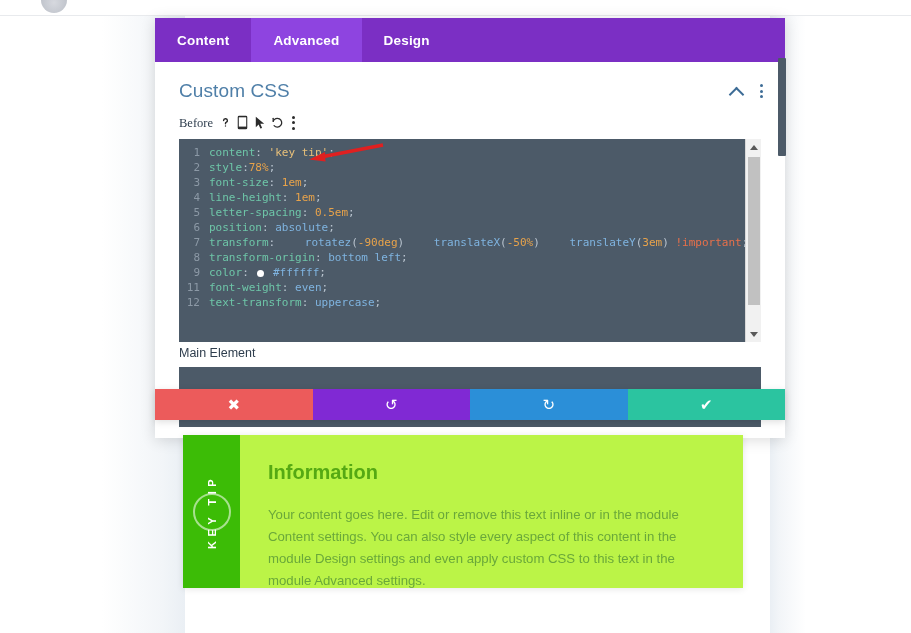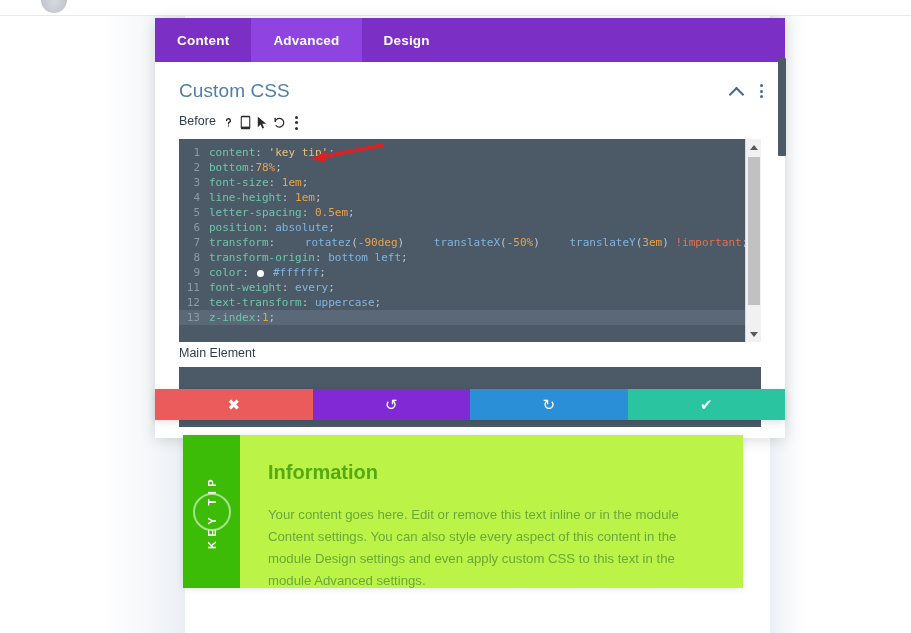--- a/index.html
+++ b/index.html
@@ -123,22 +123,23 @@
   }
   .kebab {
     width: 4px; cursor: pointer;
     display: flex; flex-direction: column; gap: 2.5px; align-items: center;
   }
   .kebab i { display: block; width: 3px; height: 3px; border-radius: 50%; background: #3d6c96; }
 
   
   .toolbar {
     display: flex;
-    align-items: flex-start;
+    align-items: flex-end;
     padding: 12px 24px 8px 24px;
+    font-family: Liberation Serif, serif;
   }
   .toolbar-label {
     font-size: 12.5px;
     color: #2e3d4d;
     margin-right: 4px;
   }
   .tb-icon {
     width: 17px; height: 17px;
     display: flex; align-items: center; justify-content: center;
     color: #2b2b2b;
@@ -388,31 +389,30 @@
       <span class="tb-icon tb-kebab">
           <i></i>
           <i></i>
           <i></i>
         </span>
     </div>
 
     <div class="editor-wrap">
       <div class="code-area" id="code-area">
           <div class="code-line"><span class="ln">1</span><span class="code-txt"><span class="t-prop">content</span><span class="t-punc">: </span><span class="t-str">'key tip'</span><span class="t-punc">;</span></span></div>
-          <div class="code-line"><span class="ln">2</span><span class="code-txt"><span class="t-prop">bottom</span><span class="t-punc">:</span><span class="t-num">78%</span><span class="t-punc">;</span></span></div>
+          <div class="code-line"><span class="ln">2</span><span class="code-txt"><span class="t-prop">style</span><span class="t-punc">:</span><span class="t-num">78%</span><span class="t-punc">;</span></span></div>
           <div class="code-line"><span class="ln">3</span><span class="code-txt"><span class="t-prop">font-size</span><span class="t-punc">: </span><span class="t-num">1em</span><span class="t-punc">;</span></span></div>
           <div class="code-line"><span class="ln">4</span><span class="code-txt"><span class="t-prop">line-height</span><span class="t-punc">: </span><span class="t-num">1em</span><span class="t-punc">;</span></span></div>
           <div class="code-line"><span class="ln">5</span><span class="code-txt"><span class="t-prop">letter-spacing</span><span class="t-punc">: </span><span class="t-num">0.5em</span><span class="t-punc">;</span></span></div>
           <div class="code-line"><span class="ln">6</span><span class="code-txt"><span class="t-prop">position</span><span class="t-punc">: </span><span class="t-val">absolute</span><span class="t-punc">;</span></span></div>
           <div class="code-line"><span class="ln">7</span><span class="code-txt"><span class="t-prop">transform</span><span class="t-punc">: </span><span class="t-func">rotatez</span><span class="t-punc">(</span><span class="t-num">-90deg</span><span class="t-punc">) </span><span class="t-func">translateX</span><span class="t-punc">(</span><span class="t-num">-50%</span><span class="t-punc">) </span><span class="t-func">translateY</span><span class="t-punc">(</span><span class="t-num">3em</span><span class="t-punc">) </span><span class="t-imp">!important</span><span class="t-punc">;</span></span></div>
           <div class="code-line"><span class="ln">8</span><span class="code-txt"><span class="t-prop">transform-origin</span><span class="t-punc">: </span><span class="t-val">bottom left</span><span class="t-punc">;</span></span></div>
           <div class="code-line"><span class="ln">9</span><span class="code-txt"><span class="t-prop">color</span><span class="t-punc">: </span><span class="swatch"></span> <span class="t-val">#ffffff</span><span class="t-punc">;</span></span></div>
-          <div class="code-line"><span class="ln">11</span><span class="code-txt"><span class="t-prop">font-weight</span><span class="t-punc">: </span><span class="t-val">every</span><span class="t-punc">;</span></span></div>
+          <div class="code-line"><span class="ln">11</span><span class="code-txt"><span class="t-prop">font-weight</span><span class="t-punc">: </span><span class="t-val">even</span><span class="t-punc">;</span></span></div>
           <div class="code-line"><span class="ln">12</span><span class="code-txt"><span class="t-prop">text-transform</span><span class="t-punc">: </span><span class="t-val">uppercase</span><span class="t-punc">;</span></span></div>
-          <div class="code-line active"><span class="ln">13</span><span class="code-txt"><span class="t-prop">z-index</span><span class="t-punc">:</span><span class="t-num">1</span><span class="t-punc">;</span></span></div>
         </div>
       <div class="ed-scroll">
         <div class="ed-arrow up">
             <i></i>
           </div>
         <div class="ed-thumb"></div>
         <div class="ed-arrow down">
             <i></i>
           </div>
       </div>

